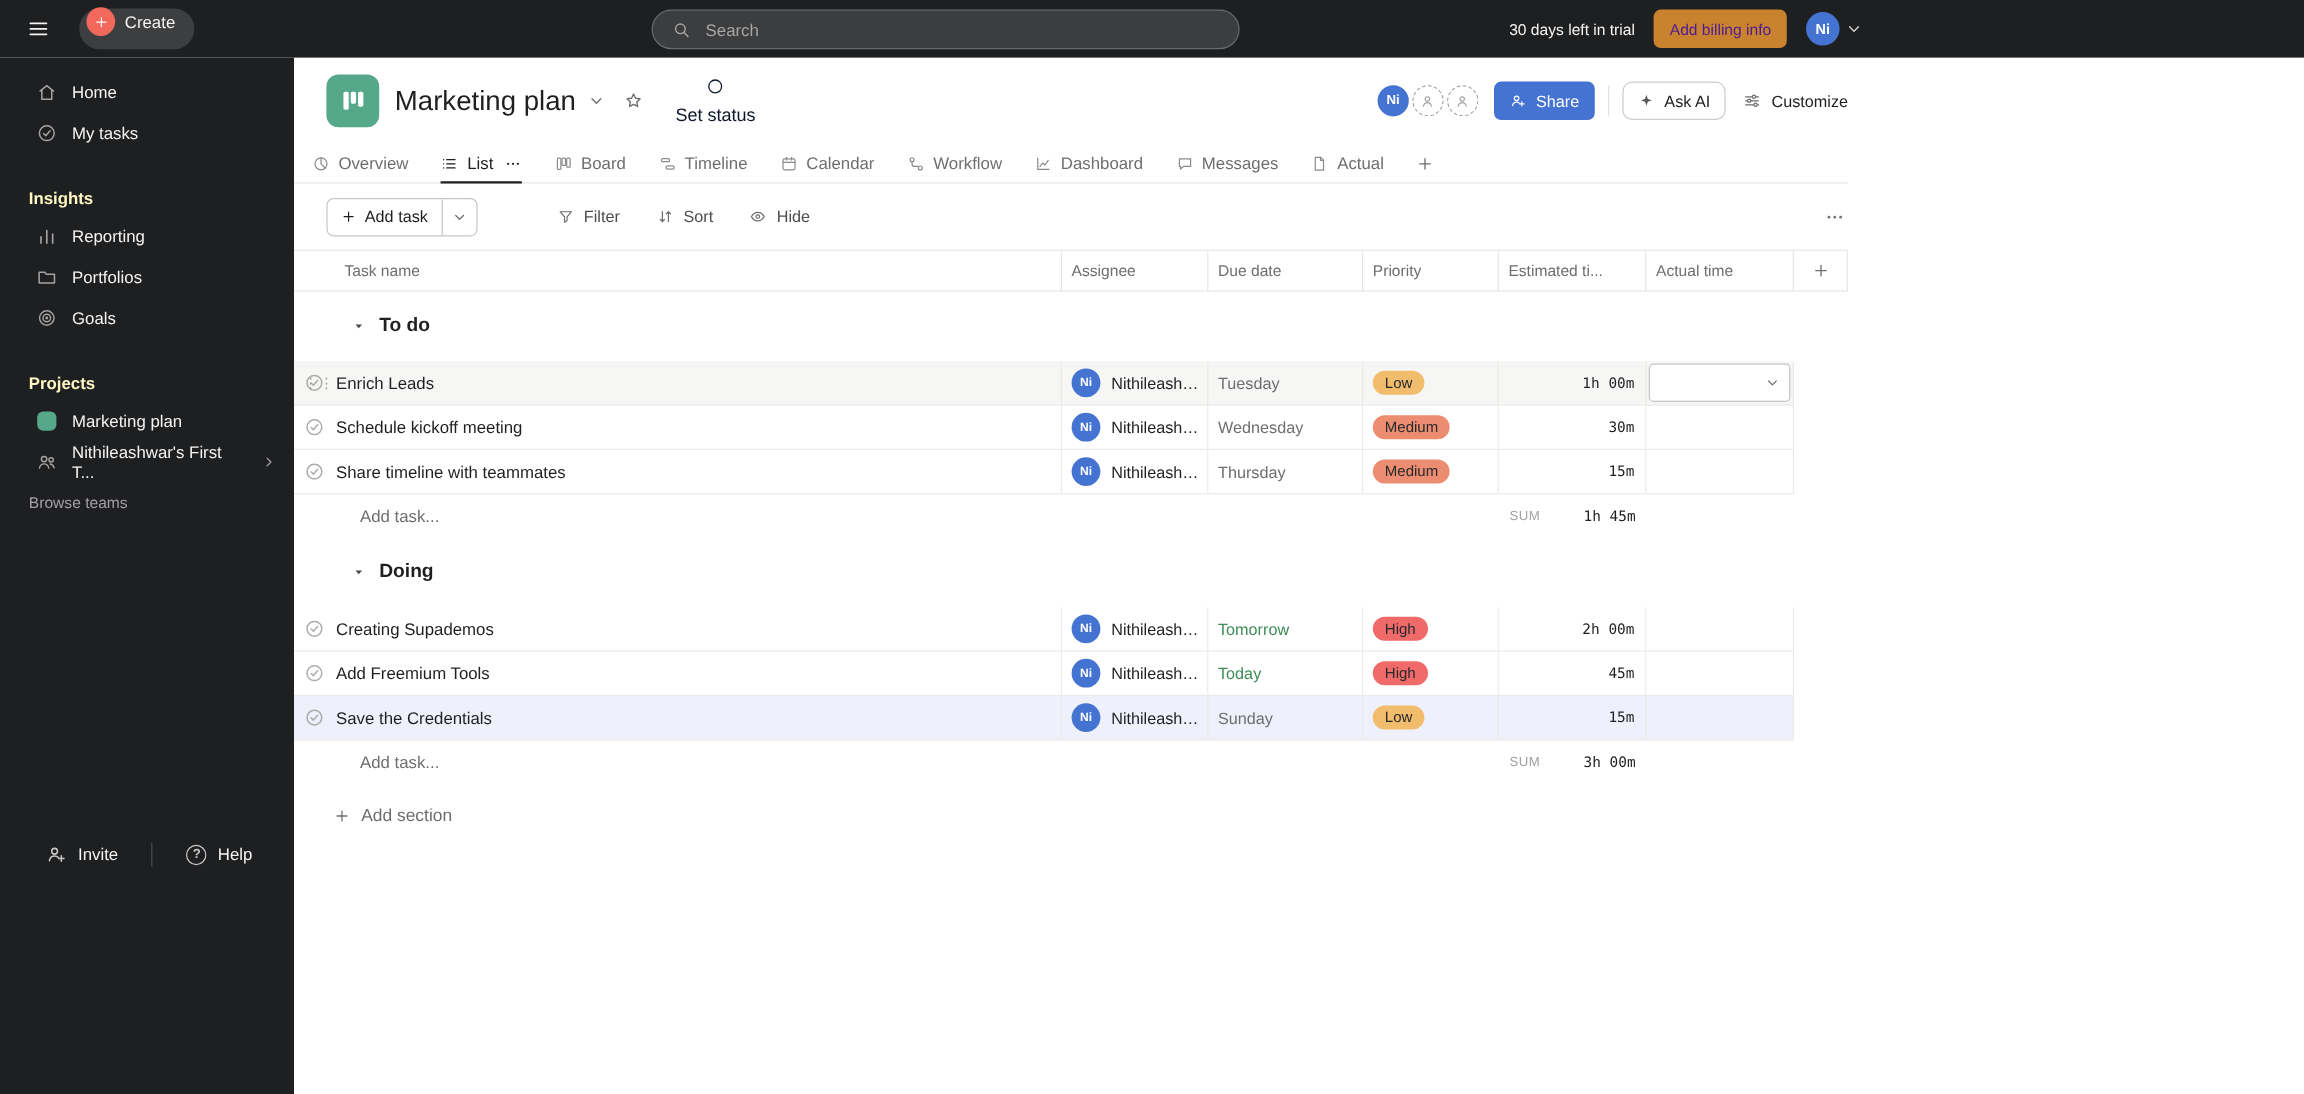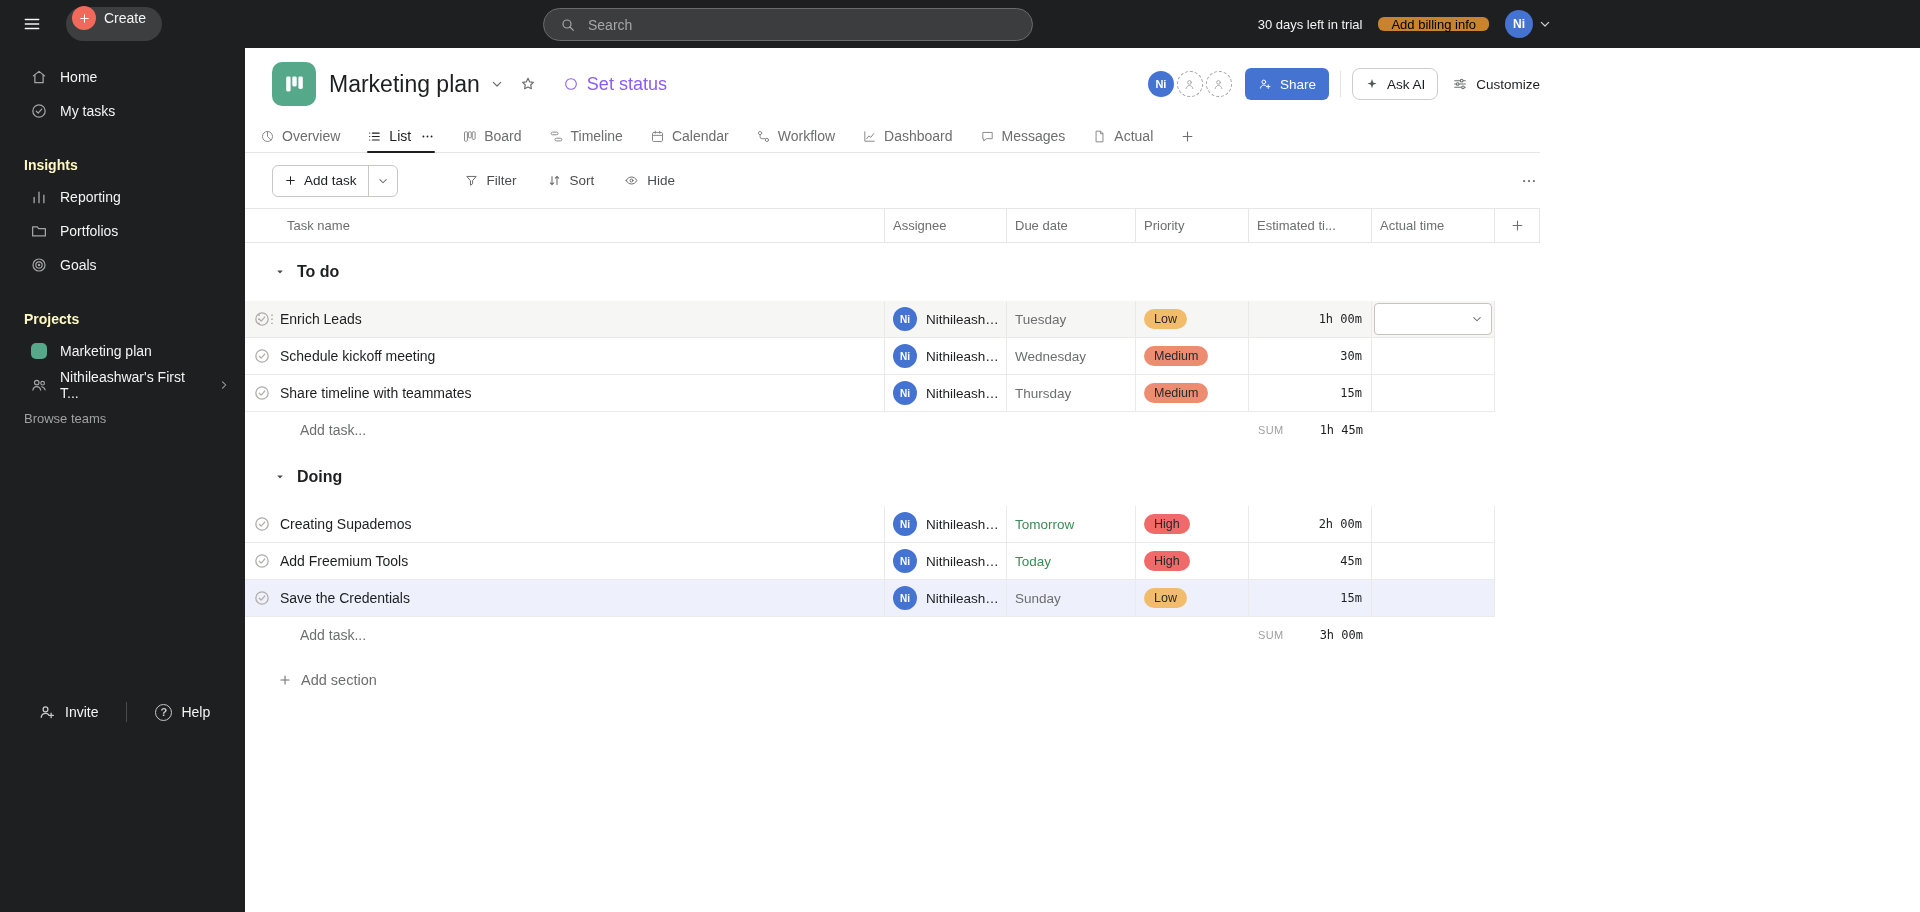--- a/index.html
+++ b/index.html
@@ -22,22 +22,22 @@
   .create-btn{margin-left:18px;height:34px;border-radius:18px;background:#3d3e40;border:none;color:#f5f4f3;
     display:flex;align-items:center;gap:8px;padding:0 16px 12px 6px;font-size:14px;font-weight:500;}
   .create-plus{width:24px;height:24px;border-radius:50%;background:var(--c-create,#f2695c);color:#fff;
     display:flex;align-items:center;justify-content:center;}
   .search{position:absolute;left:543px;top:8px;width:490px;height:33px;border-radius:17px;background:#3c3d3f;
     border:1px solid #6a6b6d;display:flex;align-items:center;gap:10px;padding:0 16px;color:#a8a6a6;}
   .search input{flex:1;background:transparent;border:none;outline:none;color:#f5f4f3;font-size:14px;}
   .search input::placeholder{color:#a8a6a6;}
   .tb-right{position:absolute;right:367px;top:0;height:48px;display:flex;align-items:center;}
   .trial{color:#f5f4f3;font-size:13px;}
-  .billing-btn{margin-left:16px;height:14px;padding:0 13px;border-radius:6px;border:none;
-    background:var(--c-gold,#c9822d);color:#000000;font-size:13px;font-weight:500;}
+  .billing-btn{margin-left:16px;height:32px;padding:0 13px;border-radius:6px;border:none;
+    background:var(--c-gold,#c9822d);color:#4c1d95;font-size:13px;font-weight:500;}
   .tb-avatar{margin-left:16px;width:28px;height:28px;border-radius:50%;background:var(--c-blue,#4573d2);
     color:#fff;font-size:12px;font-weight:600;display:flex;align-items:center;justify-content:center;}
   .tb-caret{margin-left:4px;color:#cfcdcd;display:flex;background:none;border:none;padding:0;}
 
   
   .shell{display:flex;height:864px;}
   .sidebar{position:relative;width:245px;flex:none;background:#1e1f21;padding-top:12px;}
   .side-item{height:34px;display:flex;align-items:center;gap:12px;padding-left:30px;padding-right:14px;
     color:#f5f4f3;font-size:14px;}
   .side-item .ic{color:#a5a3a3;}
@@ -56,21 +56,21 @@
     display:flex;align-items:center;justify-content:center;font-weight:600;}
 
   
   .main{flex:1;background:#fff;min-width:0;}
   .proj-header{width:1295px;height:72px;display:flex;align-items:center;padding-left:27px;}
   .proj-icon{width:44px;height:44px;border-radius:10px;background:var(--c-project,#56a88a);color:#fff;
     display:flex;align-items:center;justify-content:center;}
   .proj-title{margin-left:13px;font-size:23px;font-weight:500;white-space:nowrap;}
   .title-caret{margin-left:9px;color:#6d6e6f;display:flex;background:none;border:none;padding:0;}
   .star-btn{margin-left:12px;color:#6d6e6f;background:none;border:none;display:flex;padding:2px;}
-  .set-status{margin-left:18px;display:flex;align-items:center;gap:8px;color:#8b5cf6;font-size:18px;background:none;border:none;}
+  .set-status{margin-left:18px;display:flex;align-items:center;gap:8px;color:#0f172a;font-size:15px;background:none;border:none;flex-direction:column;}
   .hdr-right{margin-left:auto;display:flex;align-items:center;}
   .avatar-26{width:26px;height:26px;border-radius:50%;background:var(--c-blue,#4573d2);color:#fff;font-size:11px;
     font-weight:600;display:flex;align-items:center;justify-content:center;}
   .ghost{width:26px;height:26px;border-radius:50%;border:1px dashed #a2a0a2;color:#a2a0a2;background:#fff;
     display:flex;align-items:center;justify-content:center;margin-left:3px;}
   .share-btn{margin-left:13px;height:32px;border:none;border-radius:6px;background:var(--c-blue,#4573d2);color:#fff;
     display:flex;align-items:center;gap:8px;padding:0 13px;font-size:13.5px;font-weight:500;}
   .hdr-div{width:1px;height:26px;background:#e5e3e2;margin:0 11px;}
   .askai-btn{height:32px;border:1px solid #cfccca;border-radius:8px;background:#fff;display:flex;align-items:center;
     gap:8px;padding:0 12px;font-size:13.5px;color:#1e1f21;}
@@ -100,21 +100,21 @@
   .toolbar-dots{margin-left:auto;color:#6d6e6f;background:none;border:none;display:flex;padding:2px;}
 
   
   .thead{display:grid;grid-template-columns:640px 122px 129px 113px 123px 123px 45px;width:1295px;height:35px;
     border-top:1px solid #e8e6e4;border-bottom:1px solid #e8e6e4;}
   .th{display:flex;align-items:center;padding-left:8px;font-size:13px;color:#6d6e6f;border-right:1px solid #e8e6e4;
     overflow:hidden;white-space:nowrap;}
   .th-task{padding-left:42px;}
   .th-plus{justify-content:center;padding-left:0;color:#6d6e6f;}
 
-  .section-row{height:58px;display:flex;align-items:center;gap:11px;padding-left:29px;}
+  .section-row{height:58px;display:flex;align-items:center;gap:11px;padding-left:48px;}
   .section-caret{color:#47484a;}
   .section-name{font-size:16px;font-weight:600;}
 
   .trow{display:grid;grid-template-columns:640px 122px 129px 113px 123px 123px;width:1250px;height:37px;
     border-bottom:1px solid #eceae8;position:relative;}
   .trow > .cell{display:flex;align-items:center;padding-left:8px;border-right:1px solid #eceae8;overflow:hidden;}
   .trow.hovered{background:#f6f6f5;}
   .trow.hovered .grip{display:flex;}
   .trow.selected{background:var(--c-selrow,#eef0fb);}
   .c-task{padding-left:55px;gap:9px;}

